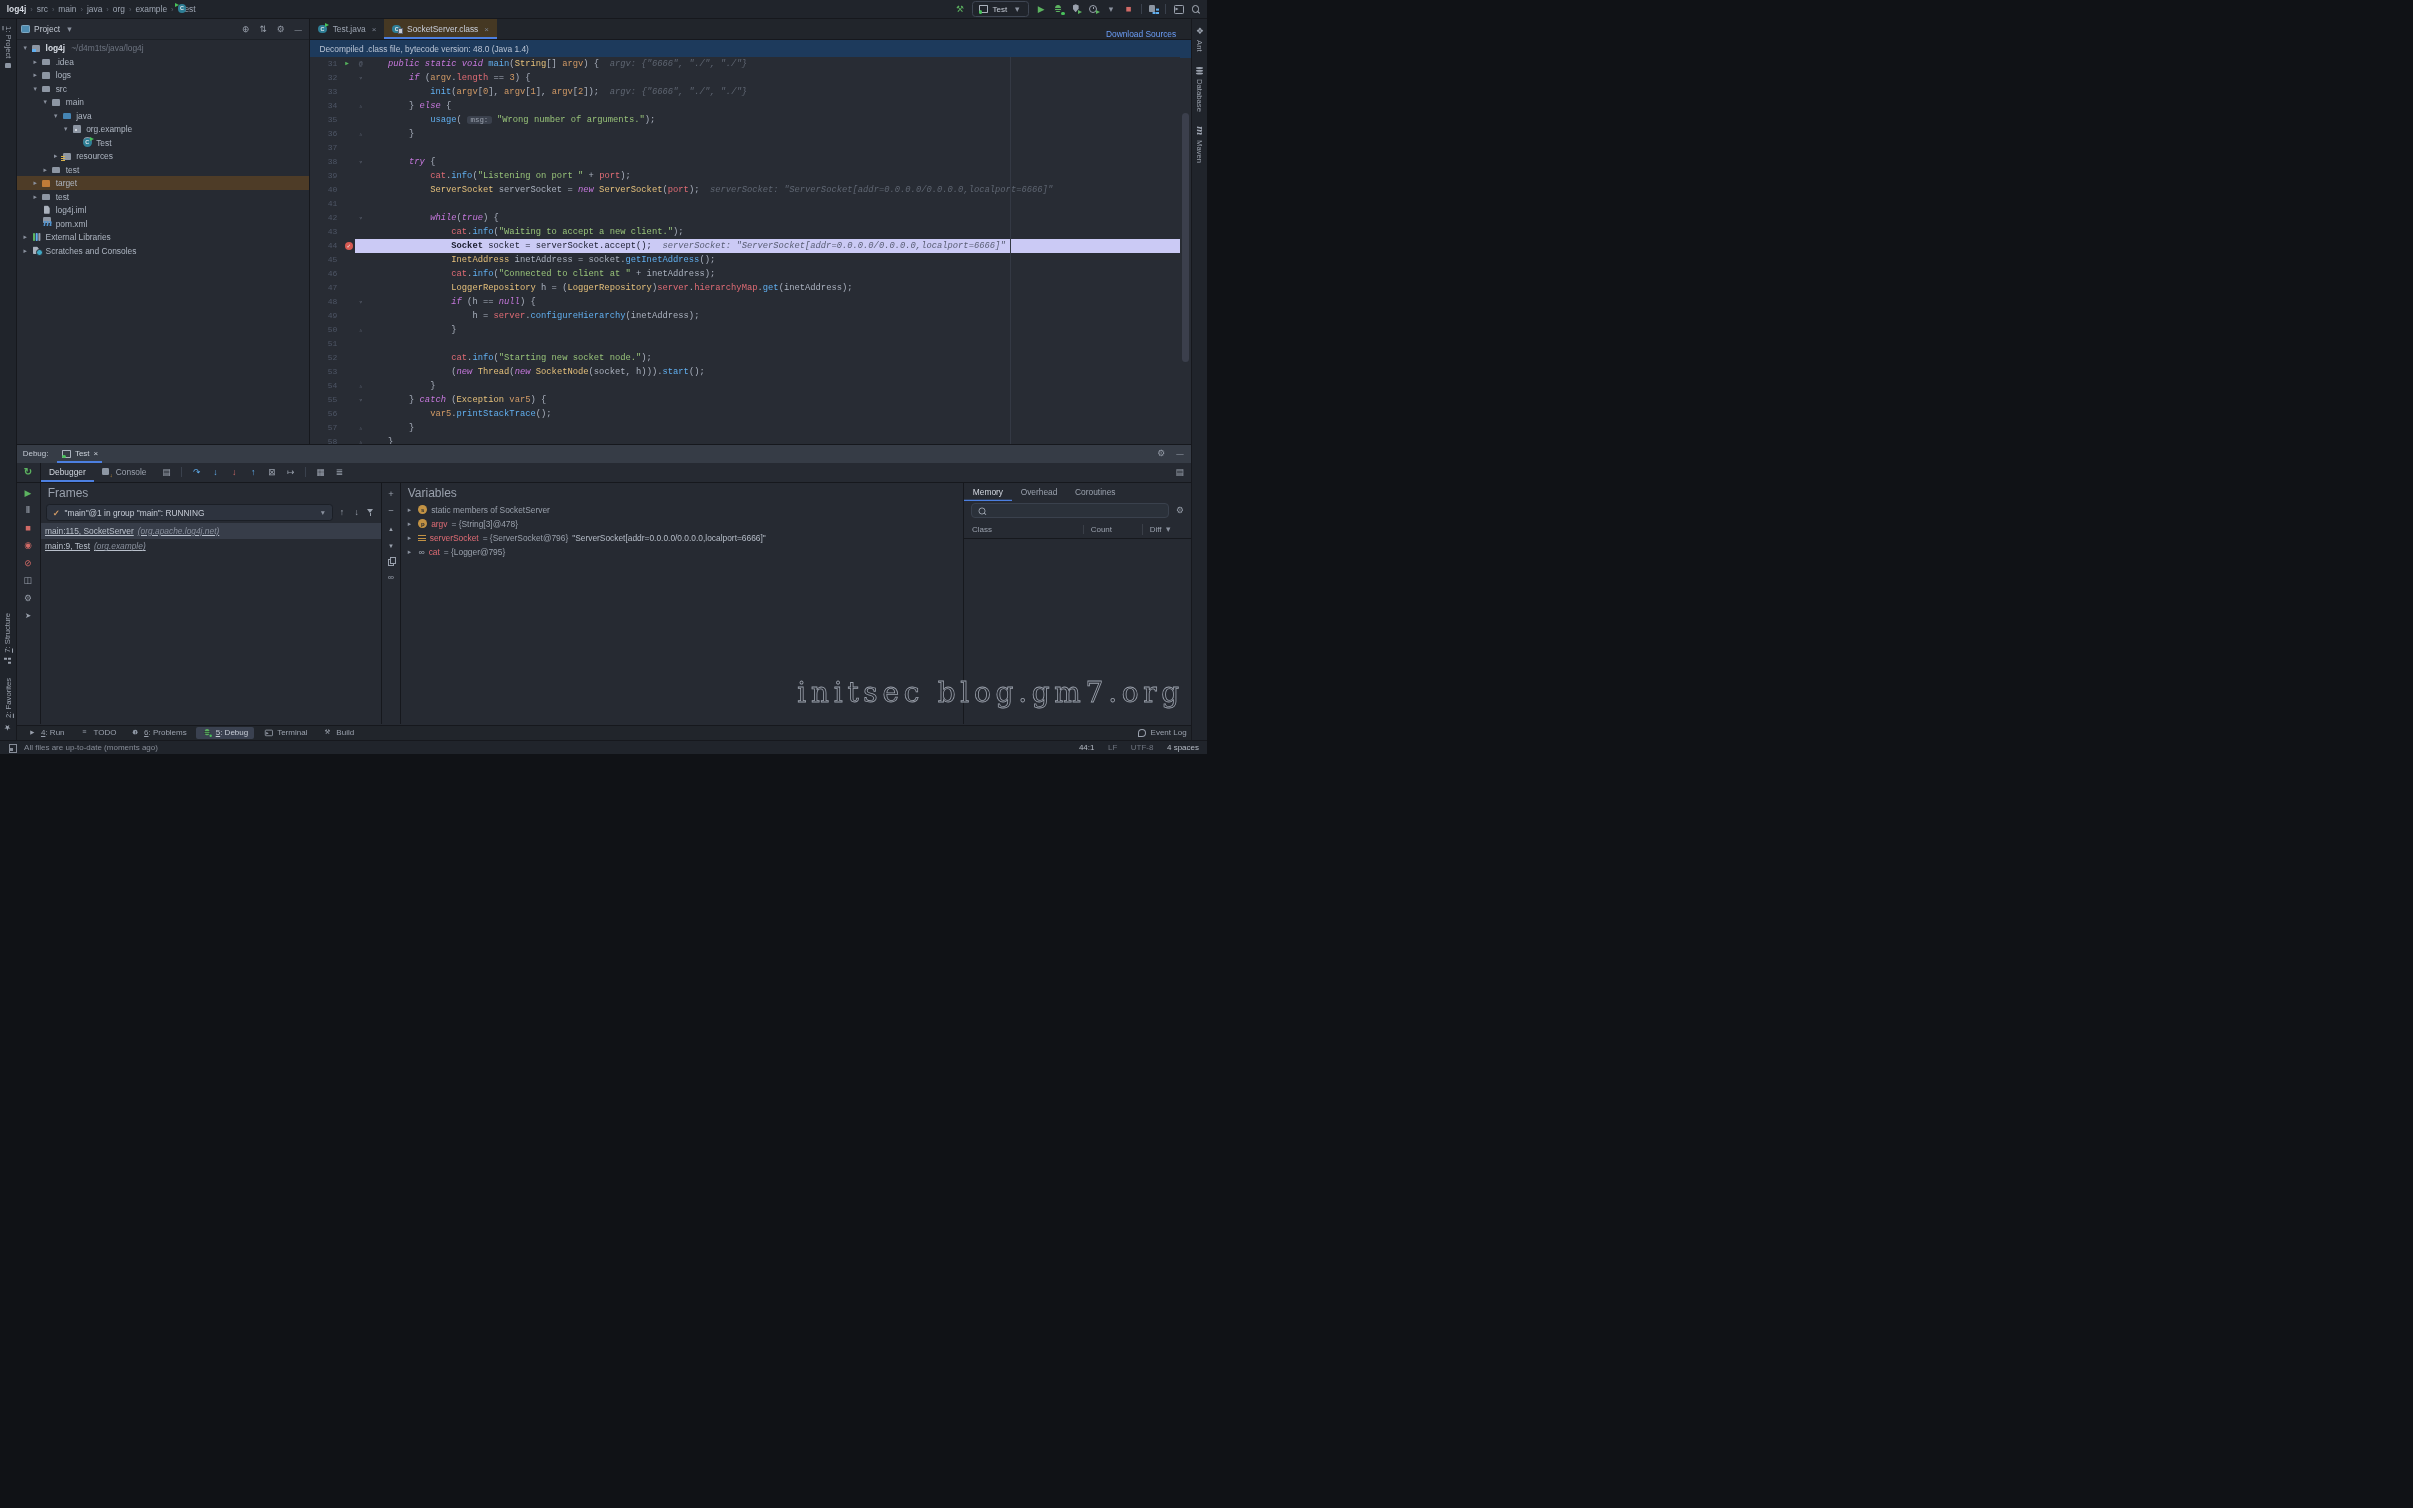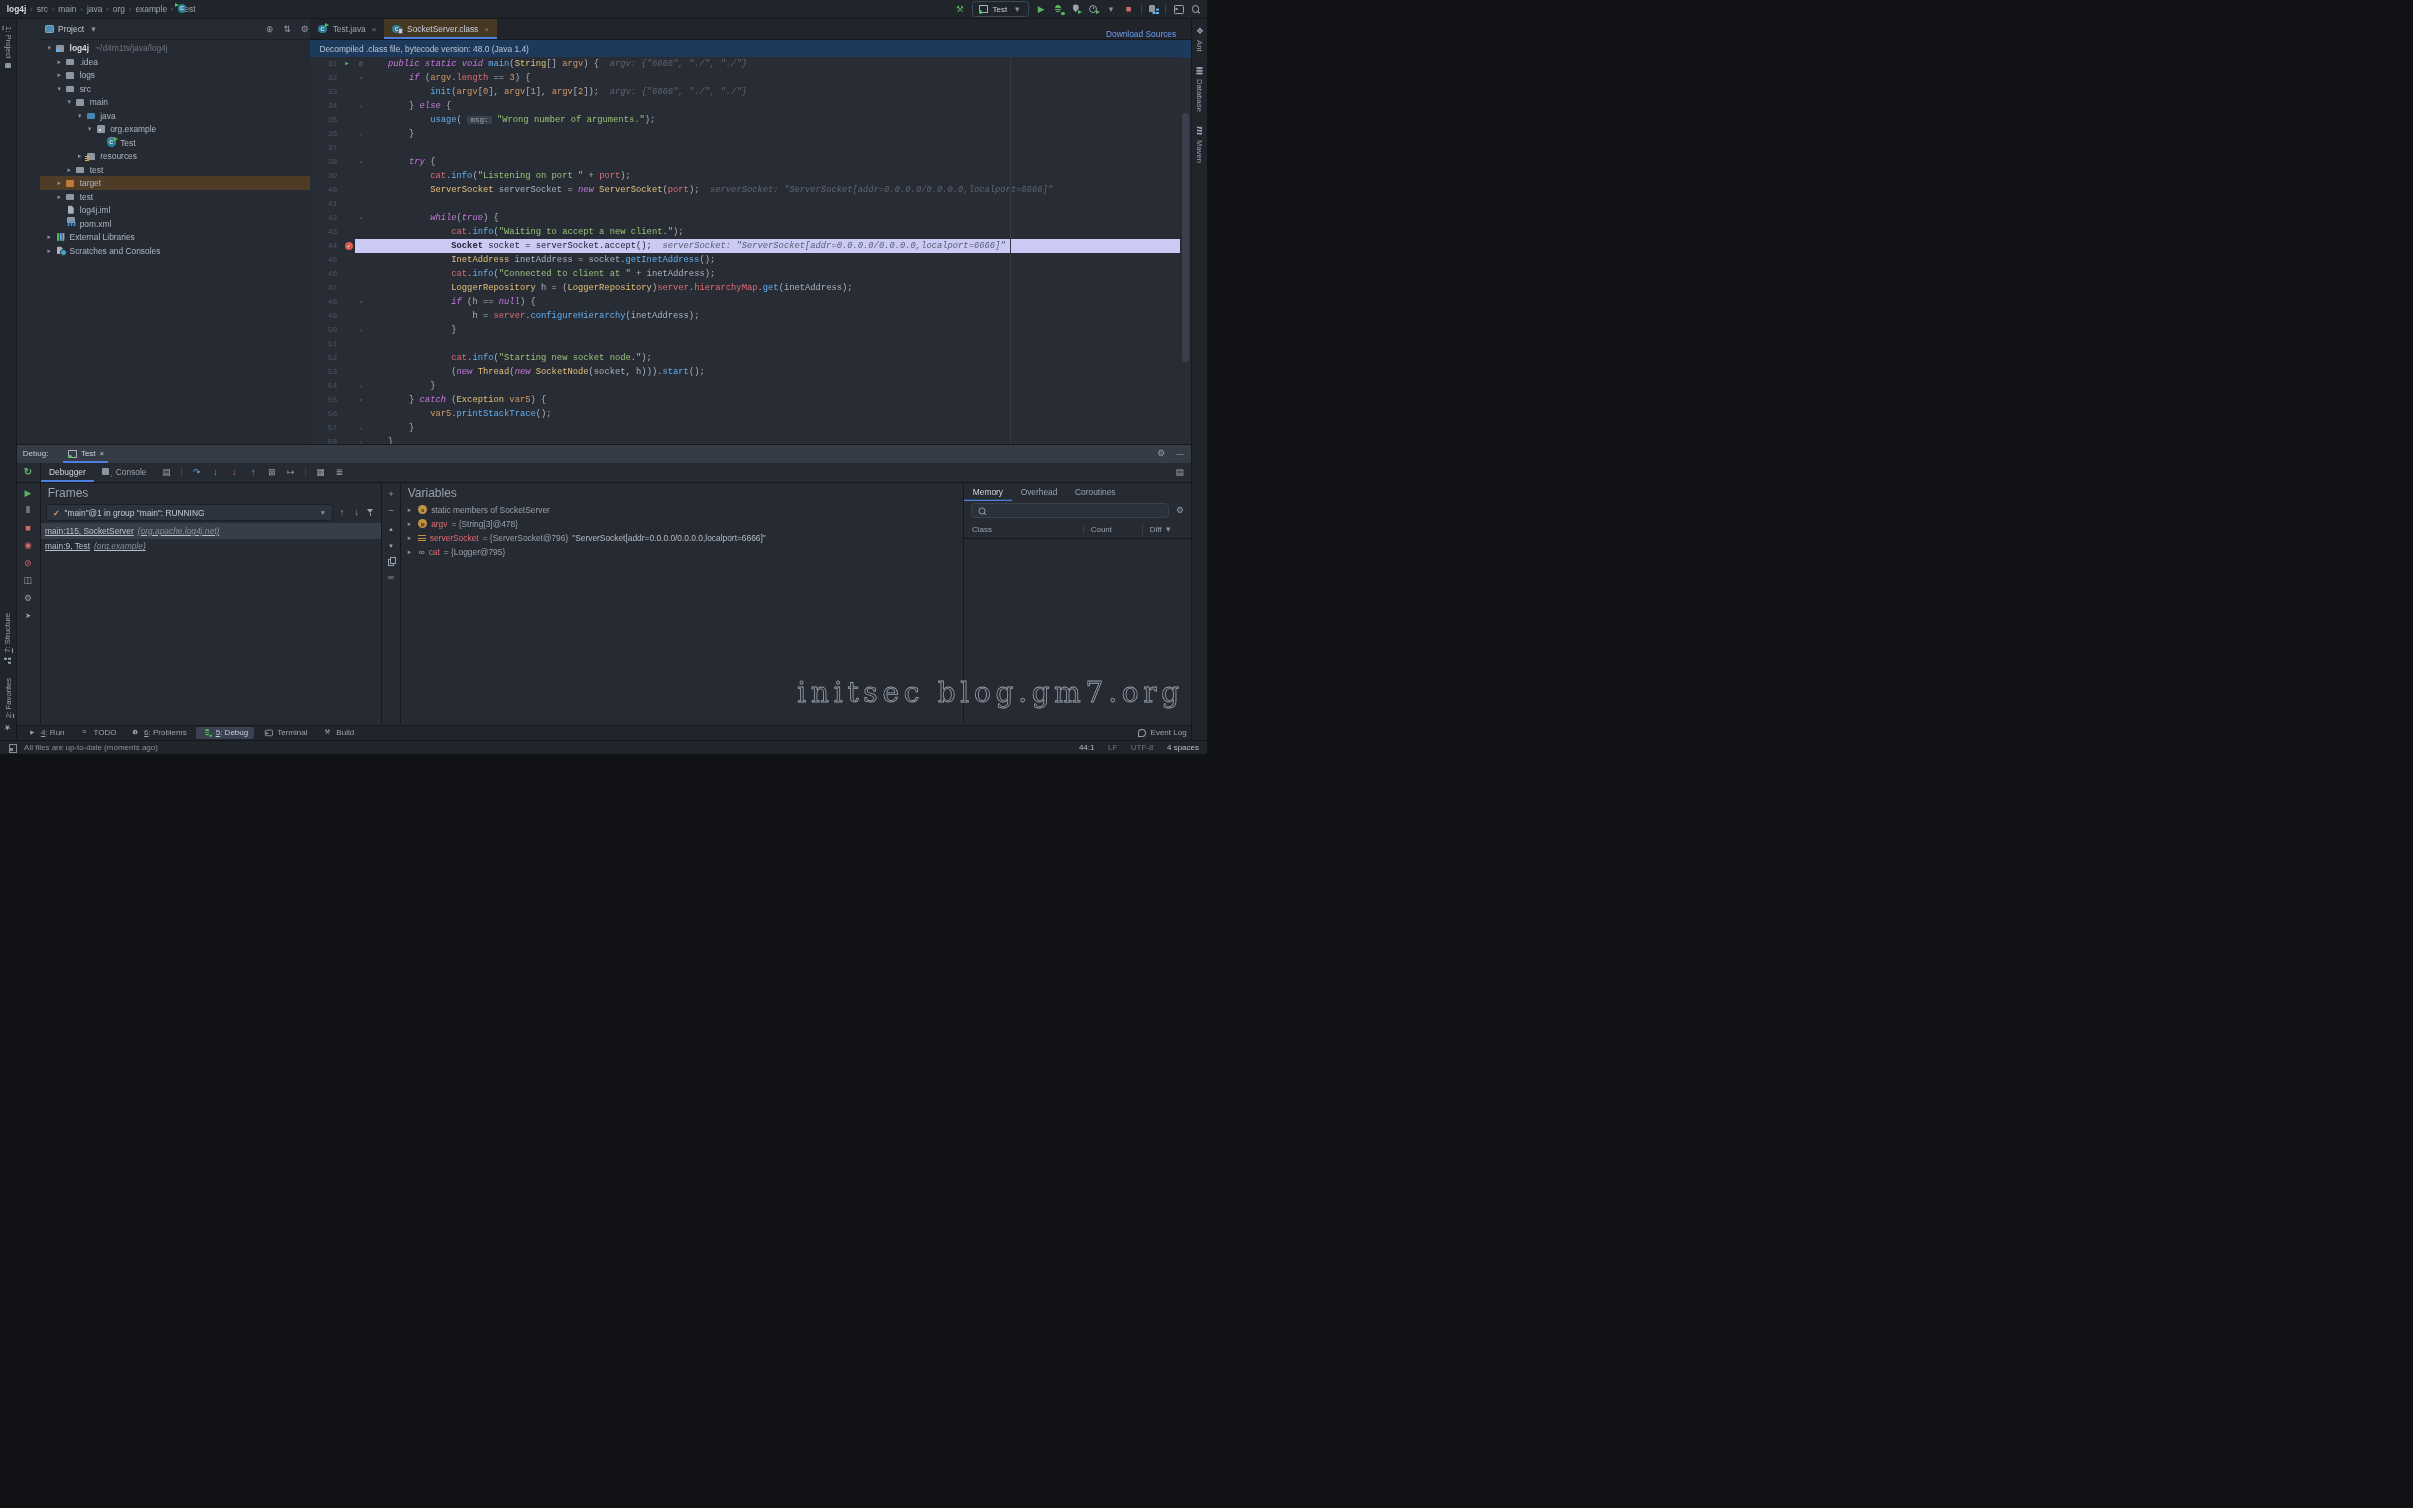--- a/index.html
+++ b/index.html
@@ -96,21 +96,21 @@
   .ic-foldersmall{width:8px;height:7.4px;}
   .ic-foldersmall::before{content:"";position:absolute;left:0.7px;top:2px;width:6px;height:4px;background:#8d96a3;border-radius:0.7px;box-shadow:0 -1.3px 0 -0.3px #8d96a3;}
   
   .lstripe{position:absolute;left:0;top:19px;bottom:14px;width:16px;background:#20242b;border-right:0.7px solid #16181d;z-index:4;}
   .rstripe{position:absolute;right:0;top:19px;bottom:14px;width:15px;background:#20242b;border-left:0.7px solid #16181d;z-index:4;}
   .vlabel{writing-mode:vertical-rl;font-size:7.7px;color:#9aa1ad;display:flex;align-items:center;gap:4px;margin:6.7px auto;}
   .vlabel.flip{transform:rotate(180deg);}
   .stripe-col{display:flex;flex-direction:column;align-items:center;height:100%;}
   .stripe-bottom{margin-top:auto;display:flex;flex-direction:column;align-items:center;}
   
-  .project{position:absolute;left:16px;top:19px;width:294px;height:426px;background:#262a32;border-right:0.7px solid #16181d;box-sizing:border-box;margin-left:24px;}
+  .project{position:absolute;left:16px;top:19px;width:294px;height:426px;background:#262a32;border-right:0.7px solid #16181d;box-sizing:border-box;}
   .phead{height:20px;display:flex;align-items:center;padding:0 5.4px;gap:4px;border-bottom:0.7px solid #1c2026;}
   .ptitle{color:#c3c9d3;font-size:8.4px;}
   .psq{width:6.7px;height:6.7px;background:#4f8cb0;border:0.7px solid #7fa8c2;border-radius:1.3px;}
   .phead .ric{margin-left:auto;display:flex;gap:6.7px;}
   .tree{padding-top:1.3px;}
   .trow{height:13.5px;display:flex;align-items:center;gap:3.4px;font-size:8.4px;color:#aeb6c2;white-space:nowrap;}
   .trow.sel{background:#4e3c27;}
   .tchev{width:7.4px;color:#8a919e;font-size:6.7px;text-align:center;flex:0 0 auto;}
   .tsuffix{color:#6d7480;margin-left:2.7px;}
   .tbold{font-weight:bold;color:#d7dce4;}
@@ -160,21 +160,21 @@
   .line.cur .gf,.line.cur .src{background:#cbcaf5;}
   .line.cur .src span{color:#191c2e !important;font-style:normal !important;}
   .line.cur .src .tk-y{font-weight:bold;}
   .line.cur .src .hint{color:#585d74 !important;font-style:italic !important;}
   .runarr::before{content:"▶";position:absolute;left:1.3px;top:0;font-size:6px;color:#55b35c;}
   .bp{position:absolute;left:1.3px;top:2.7px;width:8px;height:8px;border-radius:50%;background:#d65a52;}
   .bp::after{content:"✓";position:absolute;left:1.7px;top:-1.3px;font-size:6px;color:#fff;}
   .vscroll{position:absolute;right:2px;top:94px;width:7.4px;height:249px;border-radius:4px;background:#4a5160;opacity:.55;}
   
   .debug{position:absolute;left:16px;right:15px;top:444px;bottom:30px;background:#262a32;border-top:0.7px solid #16181d;display:flex;flex-direction:column;box-sizing:border-box;}
-  .dhead{height:17.5px;background:#363c46;display:flex;align-items:center;padding:0 6.7px;gap:15px;flex:0 0 auto;}
+  .dhead{height:17.5px;background:#363c46;display:flex;align-items:center;padding:0 6.7px;gap:9px;flex:0 0 auto;}
   .dtitle{color:#c3c9d3;}
   .dtab{height:17.5px;display:flex;align-items:center;gap:4px;padding:0 4px;box-shadow:inset 0 -2px 0 #4c7fe0;color:#cdd3dc;}
   .dhead .ric{margin-left:auto;display:flex;gap:8px;}
   .dtools{height:19px;border-bottom:0.7px solid #16181d;display:flex;align-items:center;flex:0 0 auto;}
   .dtools .lcell{width:24px;align-self:stretch;display:flex;align-items:center;justify-content:center;border-right:0.7px solid #16181d;}
   .vtab{height:19px;display:flex;align-items:center;gap:4px;padding:0 8px;color:#9aa1ad;font-size:8.4px;}
   .vtab.active{color:#d3d8e0;box-shadow:inset 0 -2px 0 #4c7fe0;}
   .cic{width:10px;height:9.4px;position:relative;}
   .cic::before{content:"";position:absolute;left:0;top:0.7px;width:7.4px;height:7.4px;background:#8d96a3;border-radius:1.3px;}
   .cic::after{content:"↓";position:absolute;right:-0.7px;bottom:-1.3px;font-size:5.4px;color:#e0a33a;font-weight:bold;}

